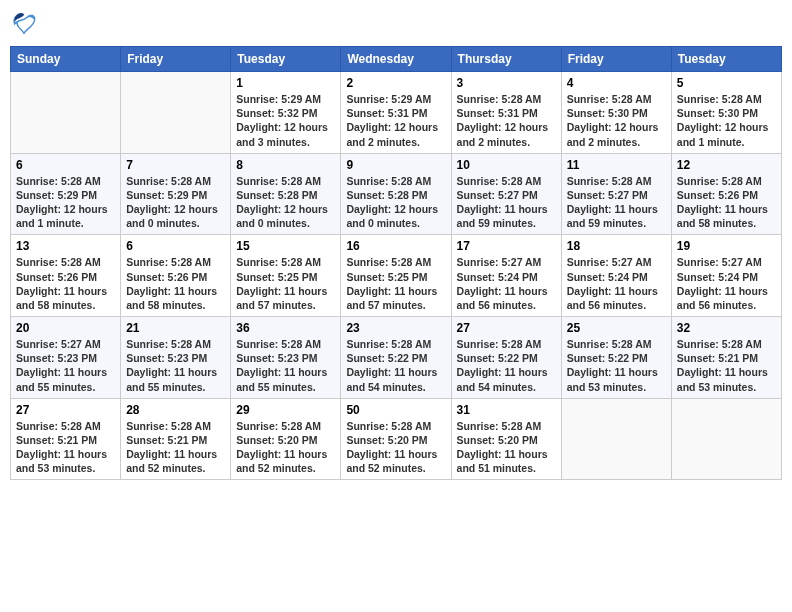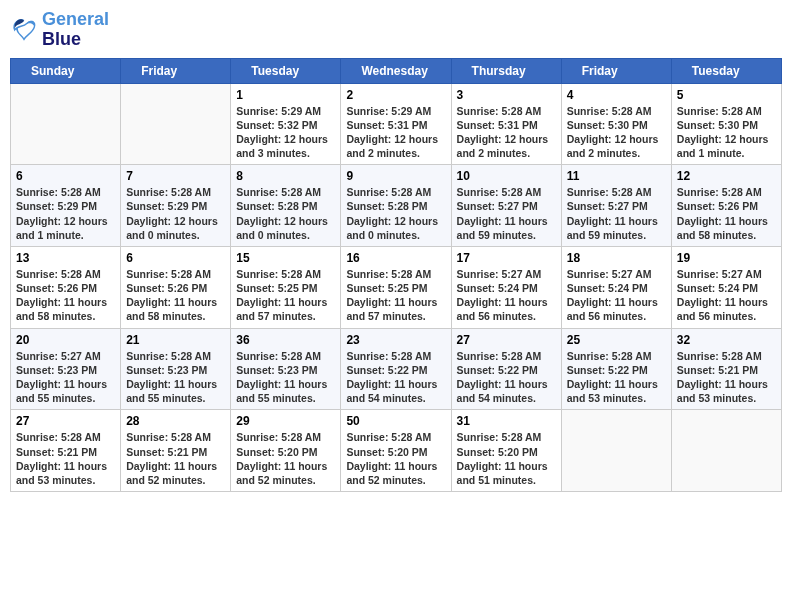--- a/index.html
+++ b/index.html
@@ -48,21 +48,21 @@
     }
     .calendar {
       width: 100%;
       border-collapse: collapse;
       font-size: 11px;
     }
     .calendar th {
       background: #3a6abf;
       color: #fff;
       text-align: left;
-      padding: 5px 20px;
+      padding: 5px 6px;
       font-size: 12px;
       border: 1px solid #2a5aaf;
       margin-left: 36px;
     }
     .calendar td {
       border: 1px solid #ccc;
       vertical-align: top;
       padding: 4px 5px;
       width: 14.28%;
       min-height: 80px;
@@ -92,24 +92,20 @@
 </head>
 <body>
 
 <div class="header">
   <div class="logo">
     <svg class="logo-bird" viewBox="0 0 30 30" xmlns="http://www.w3.org/2000/svg">
       <path d="M15 5 C10 2, 2 8, 5 15 C8 10, 14 12, 18 8 C22 4, 28 6, 26 12 C24 18, 18 20, 15 25 C12 20, 6 18, 8 12" fill="none" stroke="#4a90d9" stroke-width="1.5"></path>
       <path d="M18 8 C22 3, 28 5, 26 11 C24 7, 20 8, 18 8Z" fill="#4a90d9"></path>
       <path d="M15 5 C11 1, 4 5, 5 13 C7 8, 13 9, 15 5Z" fill="#1a3a7a"></path>
     </svg>
-    <div class="logo-text">
-      <div><span style="color:#4a90d9">General</span></div>
-      <div style="color:#1a1a6e">Blue</div>
-    </div>
   </div>
   <div class="title-block">
     <div class="month-title"></div>
     <div class="subtitle"></div>
   </div>
 </div>
 
 <table class="calendar">
   <thead>
     <tr>

